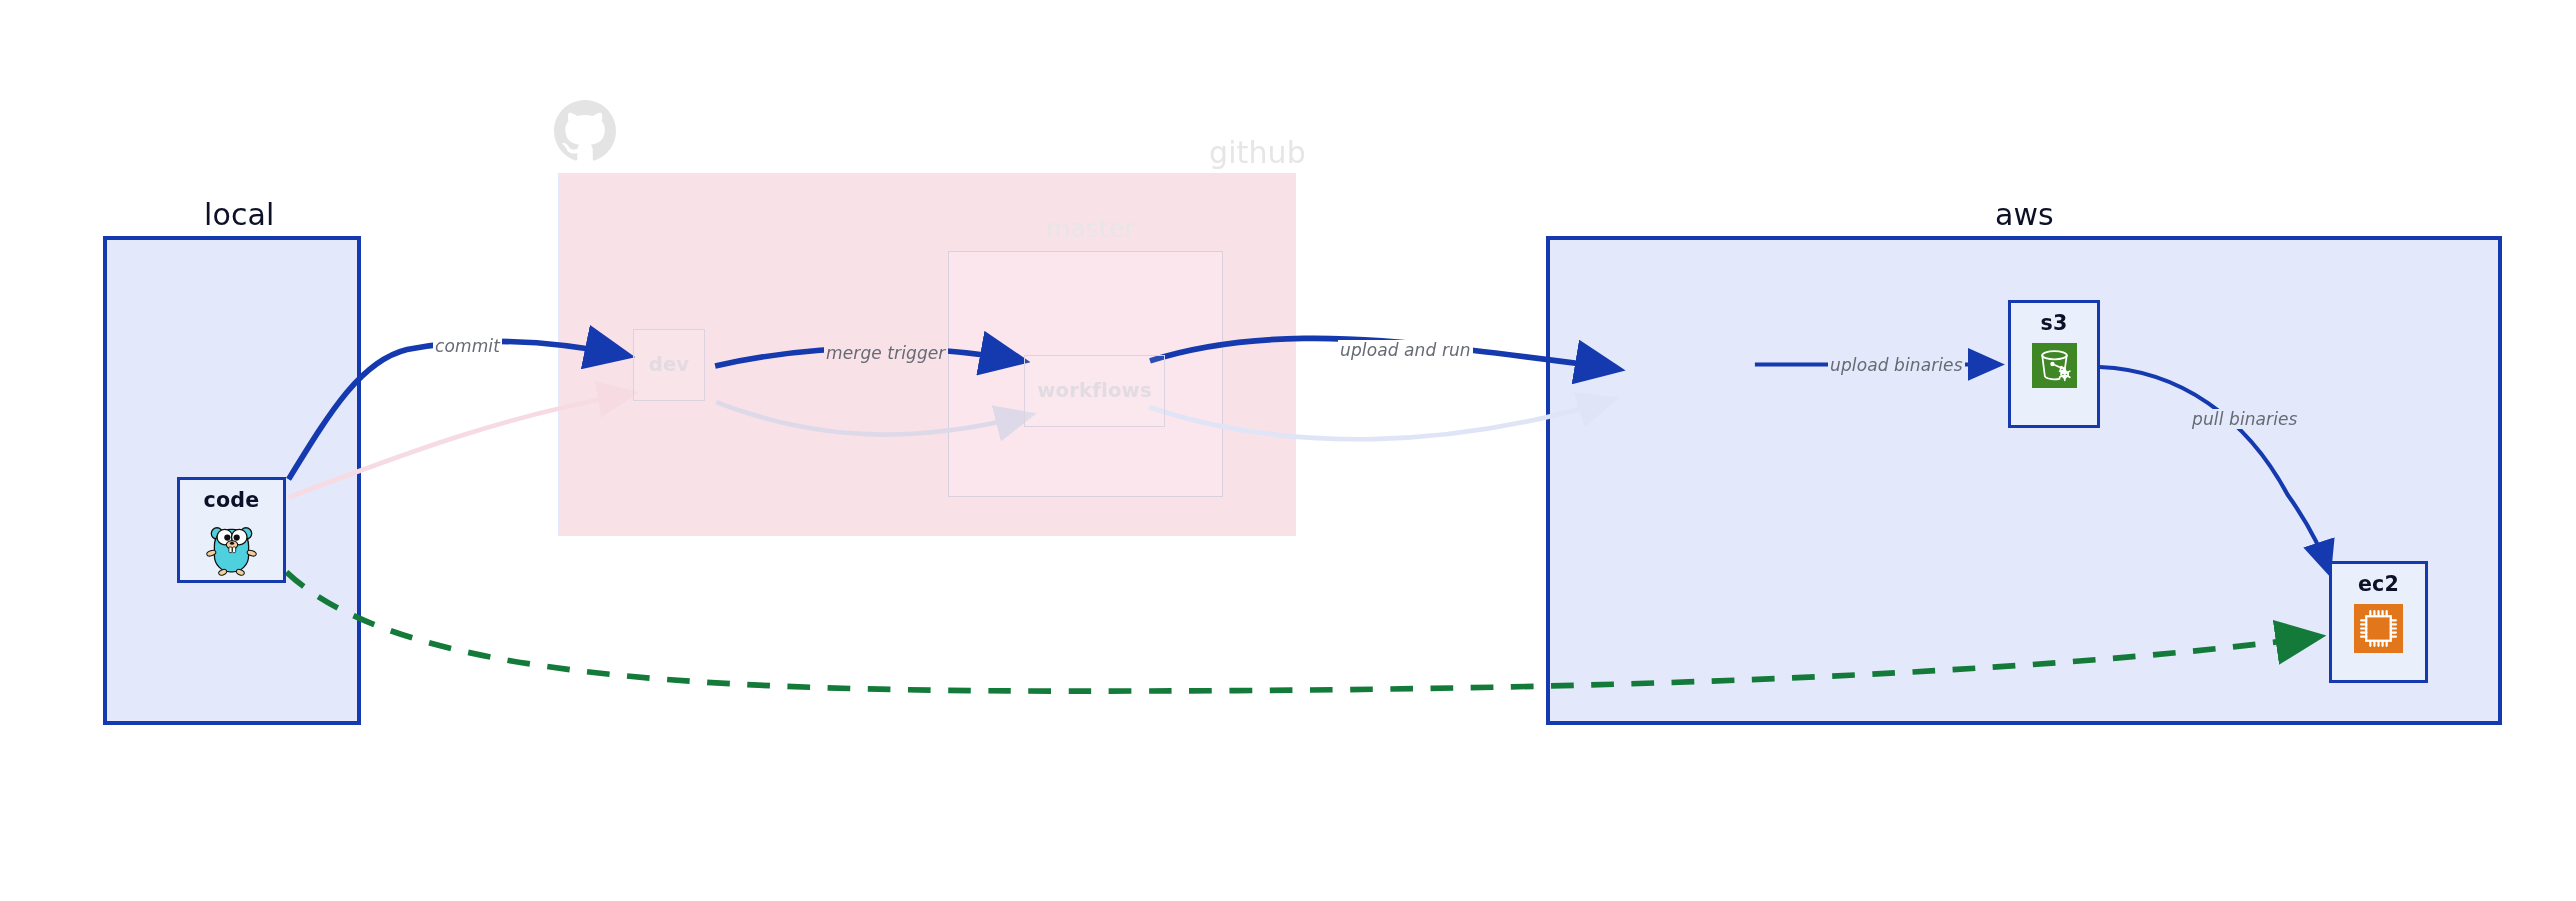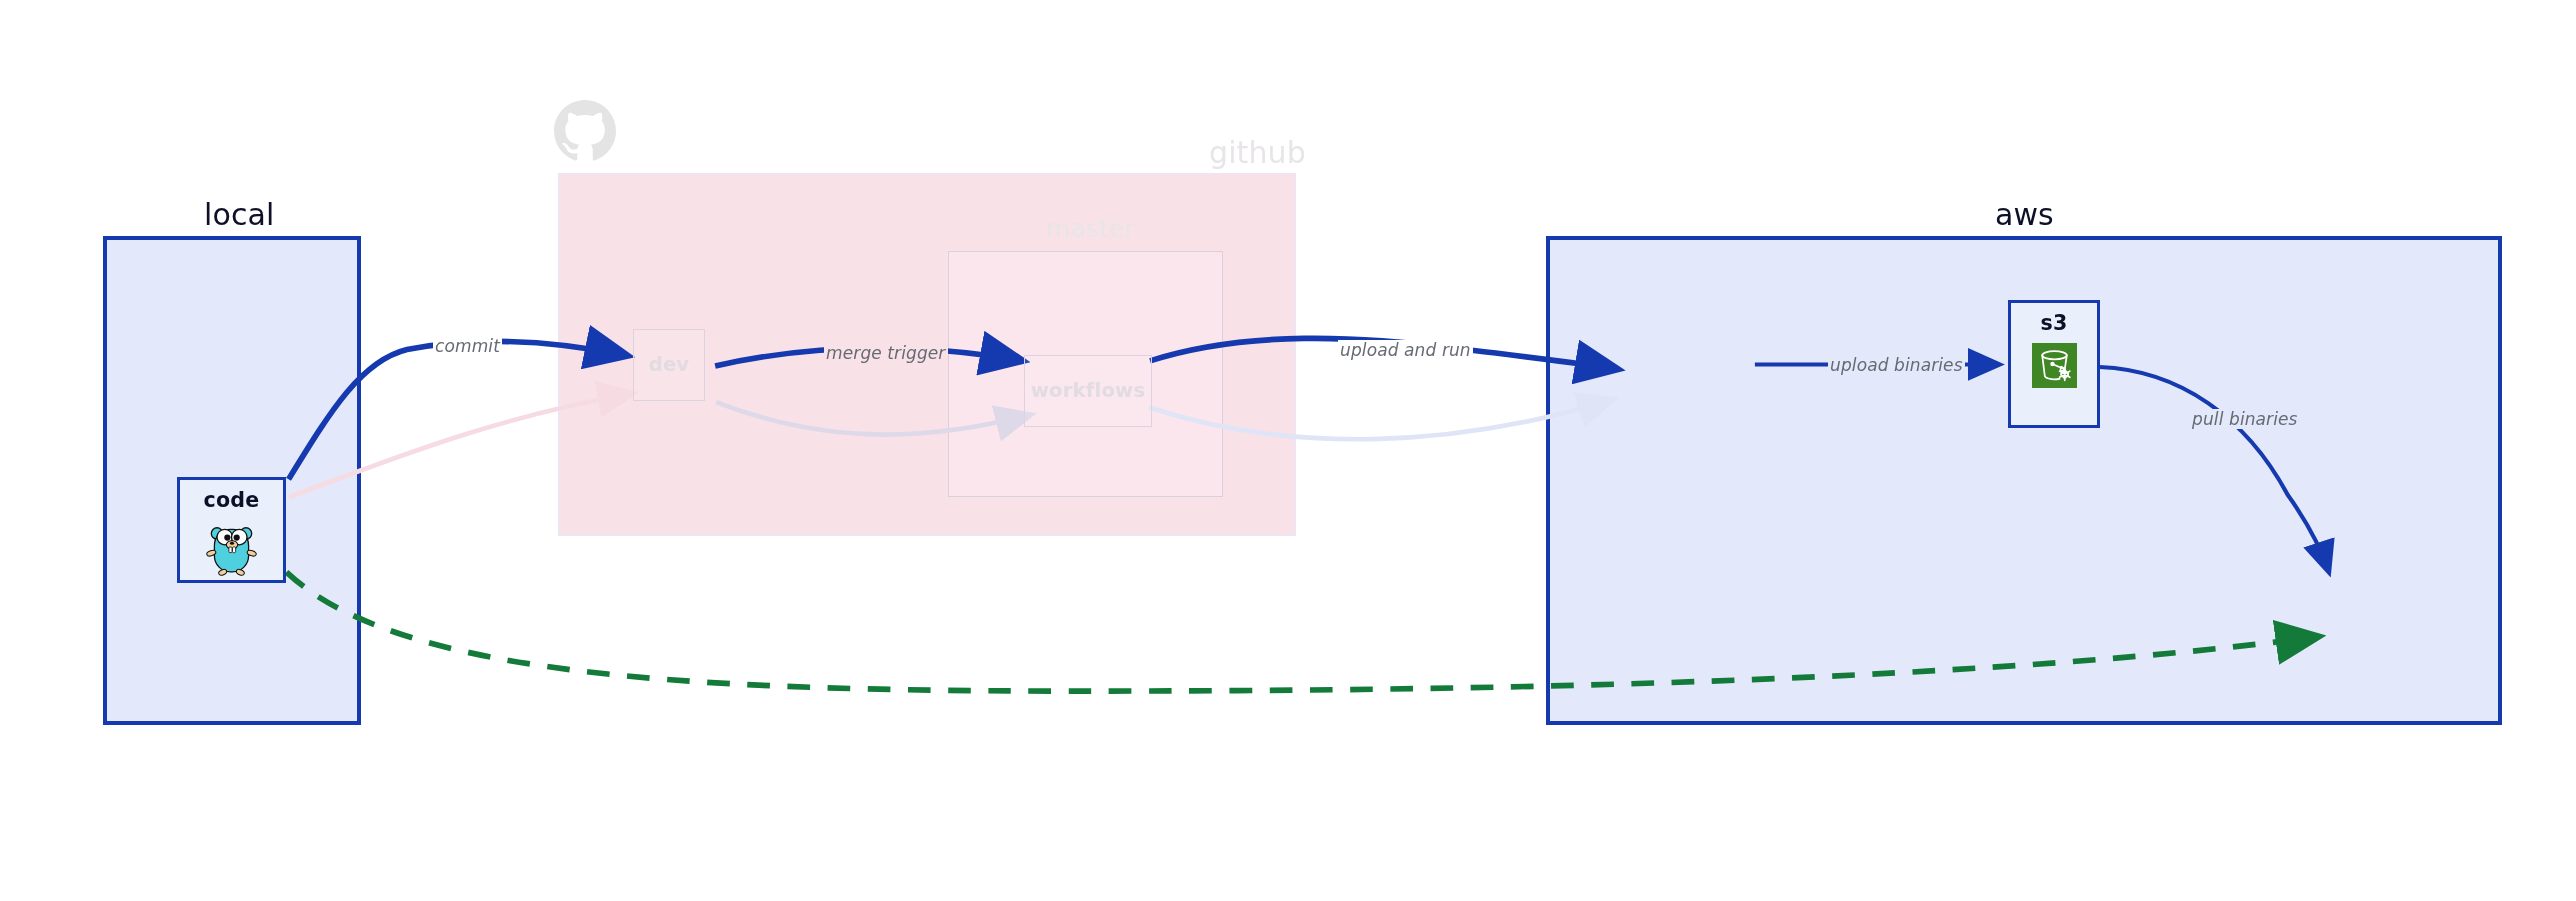--- a/index.html
+++ b/index.html
@@ -146,21 +146,21 @@
         <rect x="48" y="52" width="6" height="11" rx="2" fill="#fff" stroke="#111" stroke-width="1.6"></rect>
         <rect x="55" y="52" width="6" height="11" rx="2" fill="#fff" stroke="#111" stroke-width="1.6"></rect>
       </svg>
     </span>
   </div>
 
   <div class="node ghost" style="left:633px;top:329px;width:72px;height:72px;">
     <span class="nlabel">dev</span>
   </div>
 
-  <div class="node ghost" style="left:1024px;top:355px;width:128px;height:72px;">
+  <div class="node ghost" style="left:1024px;top:355px;width:141px;height:72px;">
     <span class="nlabel">workflows</span>
   </div>
 
 
   <div class="node" style="left:2008px;top:300px;width:92px;height:128px;">
     <span class="nlabel">s3</span>
     <span class="nicon">
       <svg class="iconsq" width="45" height="45" viewBox="0 0 88 88">
         <rect x="0" y="0" width="88" height="88" fill="#3f8624"></rect>
         <g fill="none" stroke="#ffffff" stroke-width="3.4" stroke-linecap="round" stroke-linejoin="round">
@@ -175,20 +175,39 @@
 
           <path d="M64 49 L64 73 M54 55 L74 67 M74 55 L54 67"></path>
           <path d="M64 53 L60.5 56 M64 53 L67.5 56 M64 69 L60.5 66 M64 69 L67.5 66"></path>
           <path d="M57.6 57.4 L57.2 61.6 M57.6 57.4 L61.7 57.8 M70.4 64.6 L70.8 60.4 M70.4 64.6 L66.3 64.2"></path>
           <path d="M70.4 57.4 L66.3 57.8 M70.4 57.4 L70.8 61.6 M57.6 64.6 L61.7 64.2 M57.6 64.6 L57.2 60.4"></path>
         </g>
       </svg>
     </span>
   </div>
 
+  <div class="node" style="left:2329px;top:561px;width:99px;height:122px;">
+    <span class="nlabel">ec2</span>
+    <span class="nicon">
+      <svg class="iconsq" width="49" height="49" viewBox="0 0 96 96">
+        <rect x="0" y="0" width="96" height="96" fill="#e2761b"></rect>
+        <g stroke="#ffffff" stroke-width="4.4" fill="none" stroke-linecap="round">
+          <rect x="24" y="24" width="48" height="48"></rect>
+
+          <path d="M32 24 L32 14 M40 24 L40 14 M48 24 L48 14 M56 24 L56 14 M64 24 L64 14"></path>
+
+          <path d="M32 72 L32 82 M40 72 L40 82 M48 72 L48 82 M56 72 L56 82 M64 72 L64 82"></path>
+
+          <path d="M24 32 L14 32 M24 40 L14 40 M24 48 L14 48 M24 56 L14 56 M24 64 L14 64"></path>
+
+          <path d="M72 32 L82 32 M72 40 L82 40 M72 48 L82 48 M72 56 L82 56 M72 64 L82 64"></path>
+        </g>
+      </svg>
+    </span>
+  </div>
 
   <div class="elabel" style="left:393px;top:336px;margin-left:40px;">commit</div>
 
   <div class="elabel onpink" style="left:824px;top:343px;">merge trigger</div>
 
   <div class="elabel" style="left:1338px;top:340px;">upload and run</div>
 
   <div class="elabel onblue" style="left:1828px;top:355px;">upload binaries</div>
 
   <div class="elabel onblue" style="left:2190px;top:409px;">pull binaries</div>

